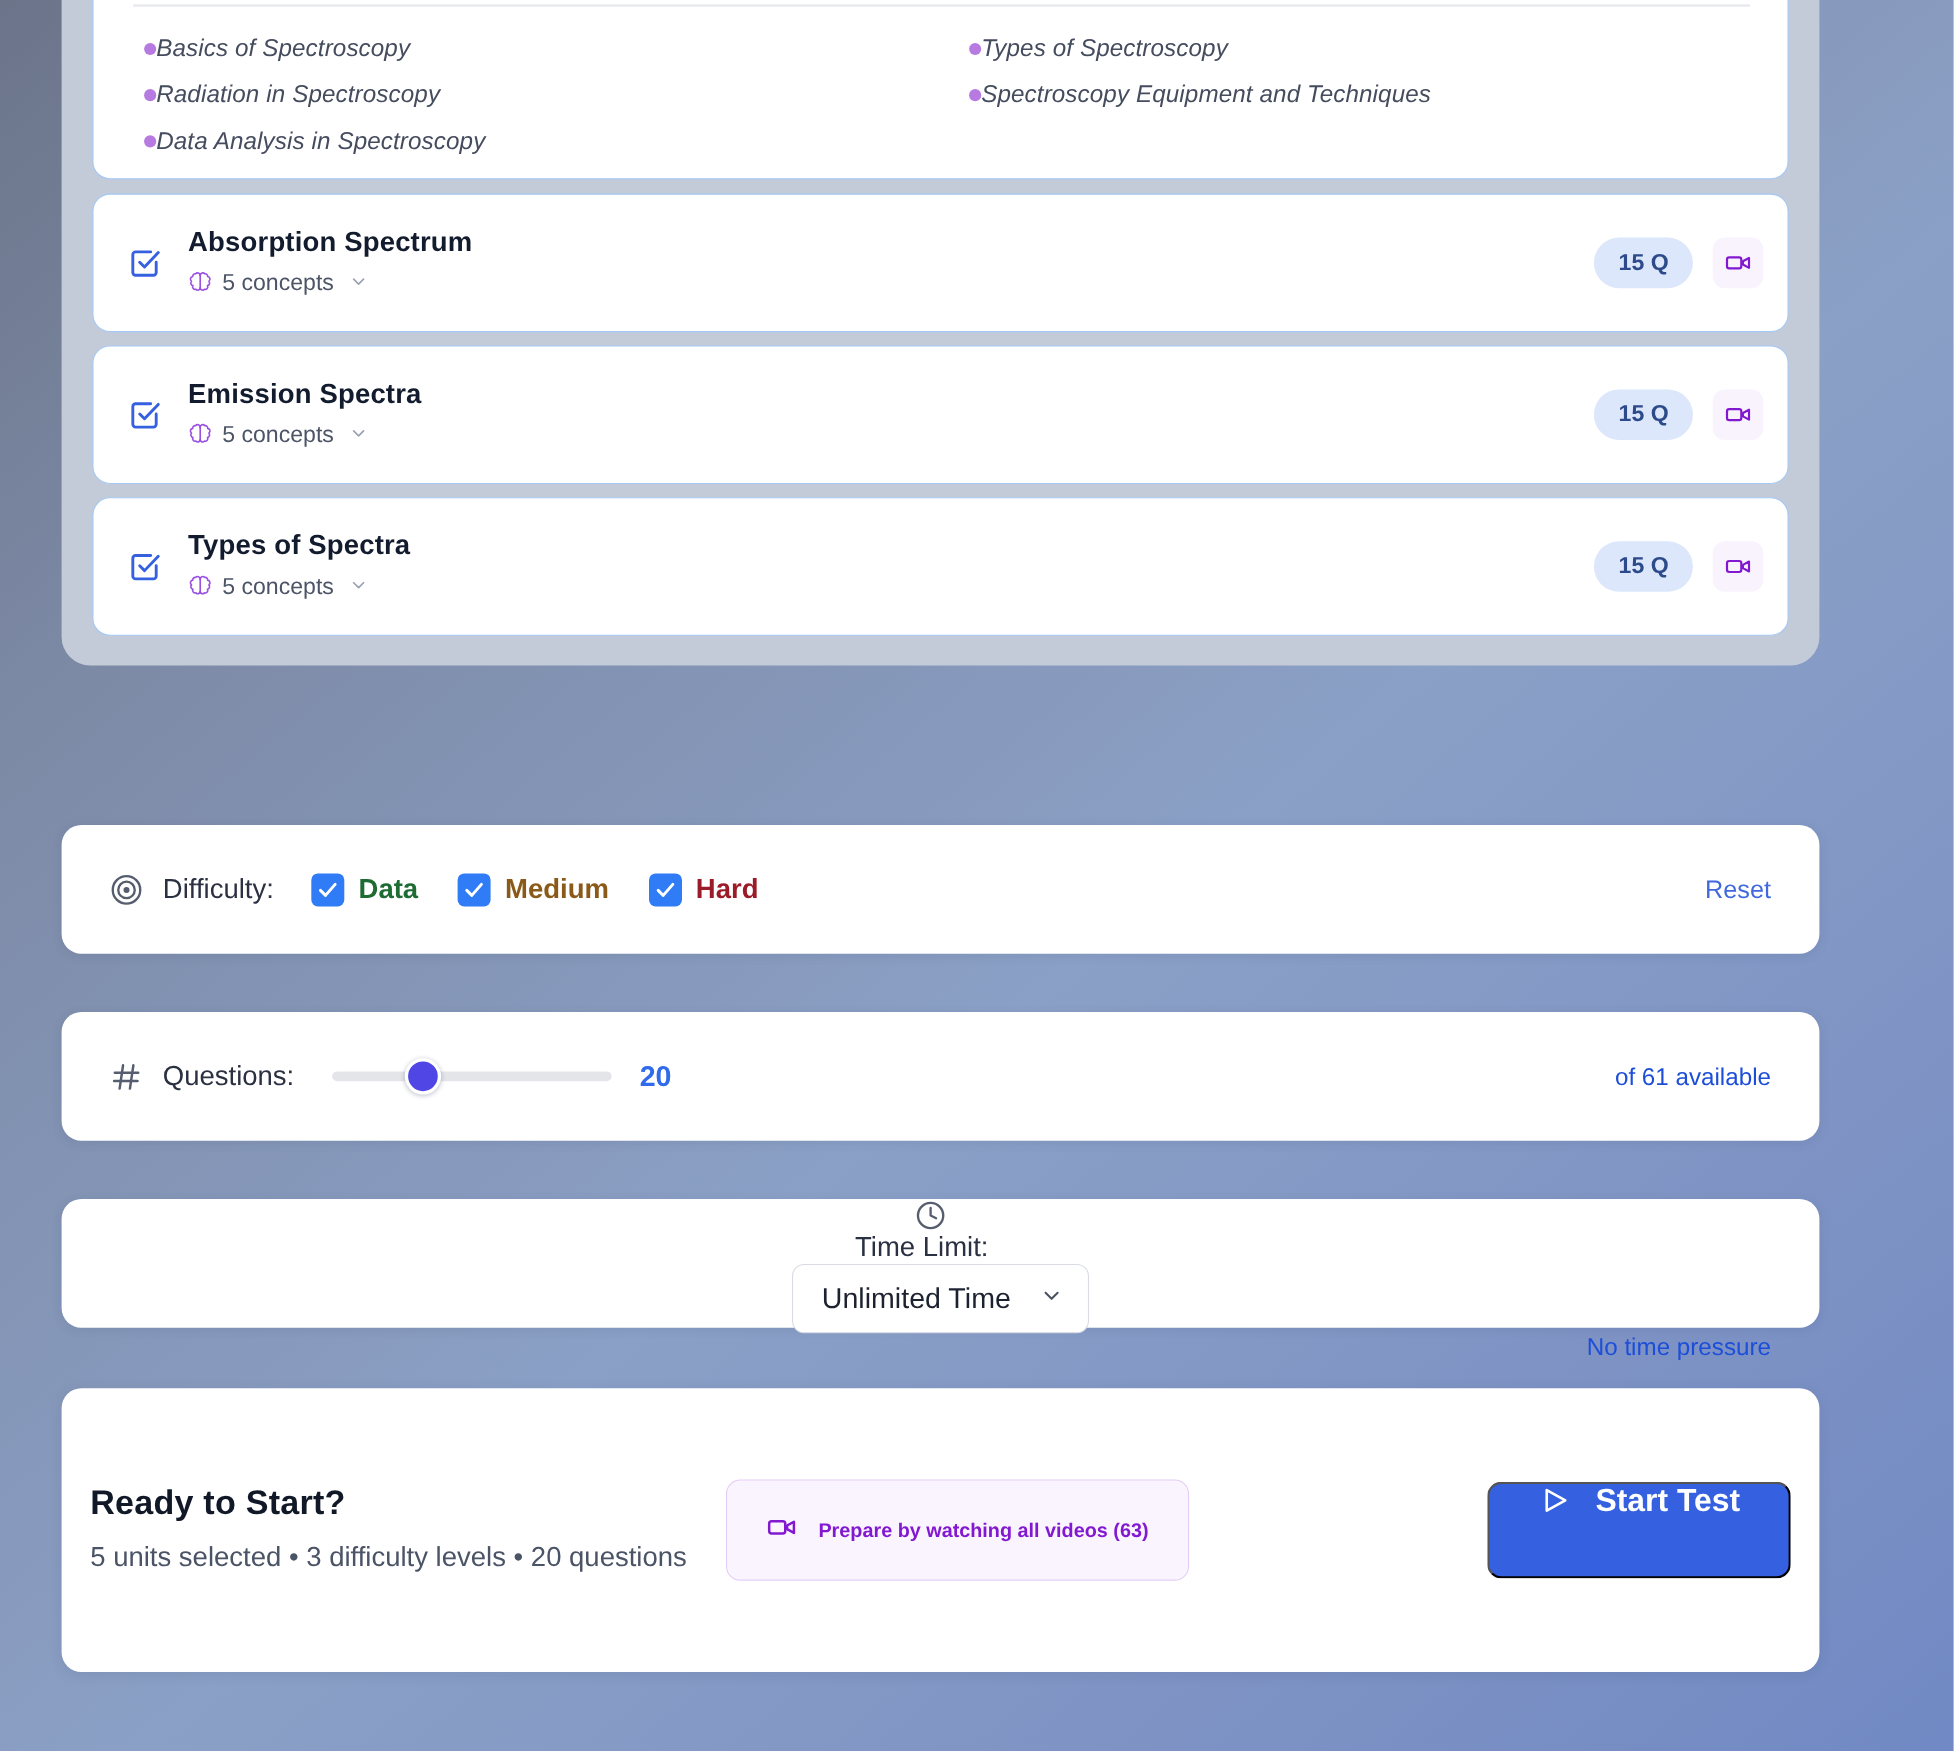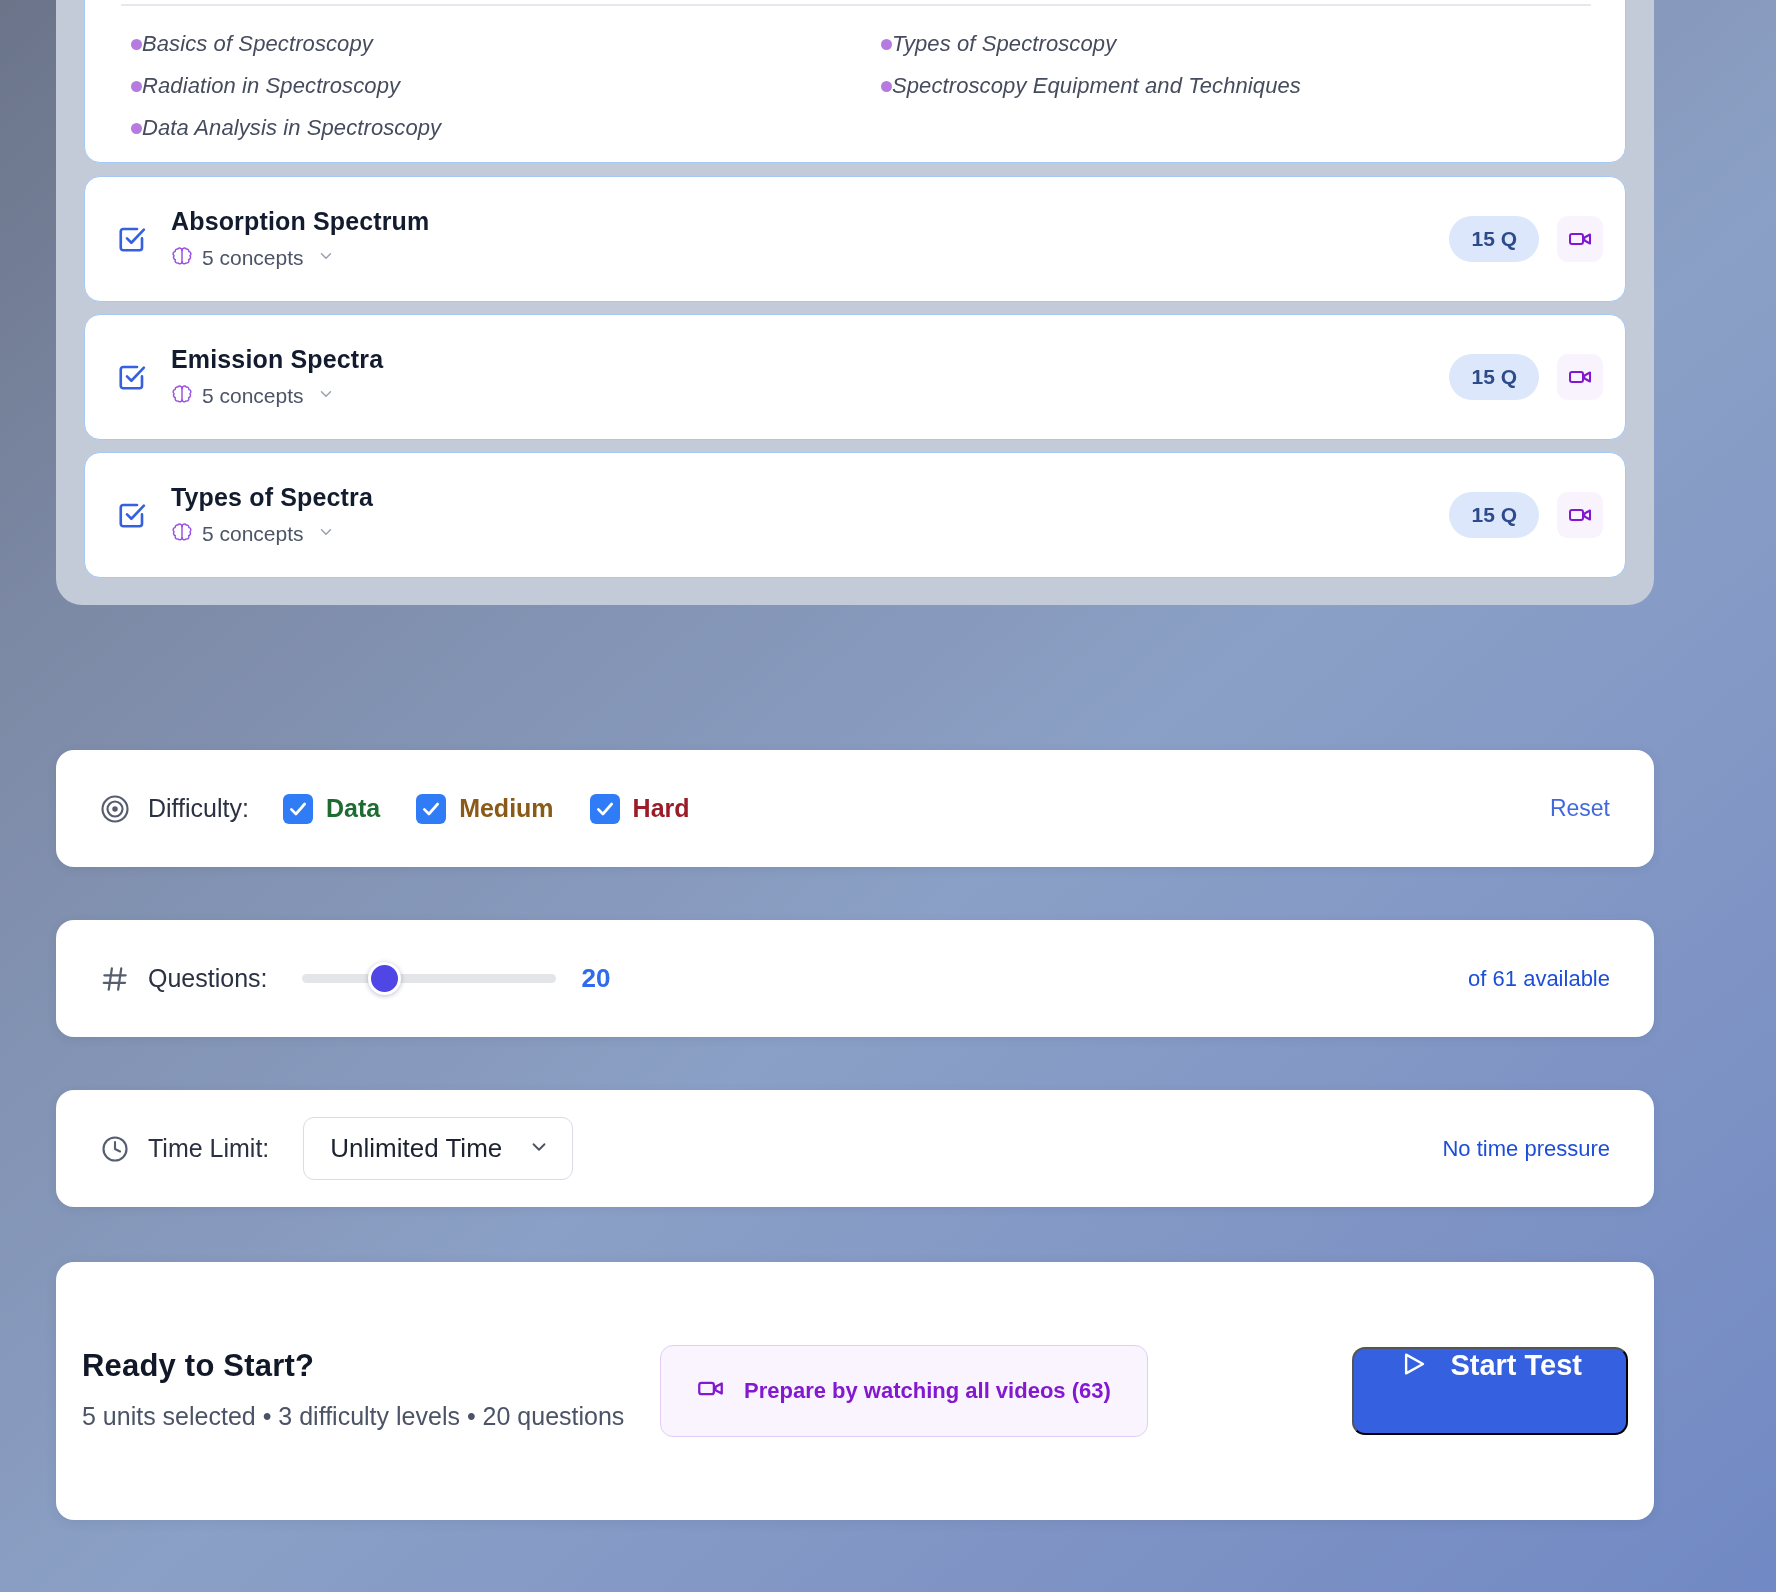--- a/index.html
+++ b/index.html
@@ -149,21 +149,21 @@
     width: 1598px;
     background: #ffffff;
     border-radius: 18px;
     display: flex;
     align-items: center;
     padding: 0 44px;
     box-shadow: 0 2px 10px rgba(40,55,90,.10);
   }
   .bar-difficulty { top: 750px; height: 117px; }
   .bar-questions  { top: 920px; height: 117px; }
-  .bar-time       { top: 1090px; height: 117px; }
+  .bar-time       { top: 1090px; height: 117px; flex-direction: column; }
 
   .bar-icon { margin-right: 18px; display: flex; align-items: center; }
   .bar-label {
     font-size: 25px;
     color: #2b3142;
     font-weight: 400;
     margin-right: 34px;
     white-space: nowrap;
   }
 
@@ -273,21 +273,21 @@
     margin-left: 18px;
     background: #faf4fe;
     border: 1.5px solid #e3cdf6;
     border-radius: 13px;
     height: 92px;
     padding: 0 36px;
     display: flex;
     align-items: center;
     gap: 20px;
     color: #8218cf;
-    font-size: 22px;
+    font-size: 18px;
     font-weight: 700;
     white-space: nowrap;
   }
   .btn-start {
     margin-left: auto;
     background: #3560df;
     border-radius: 13px;
     height: 88px;
     padding: 0 44px;
     display: flex;

